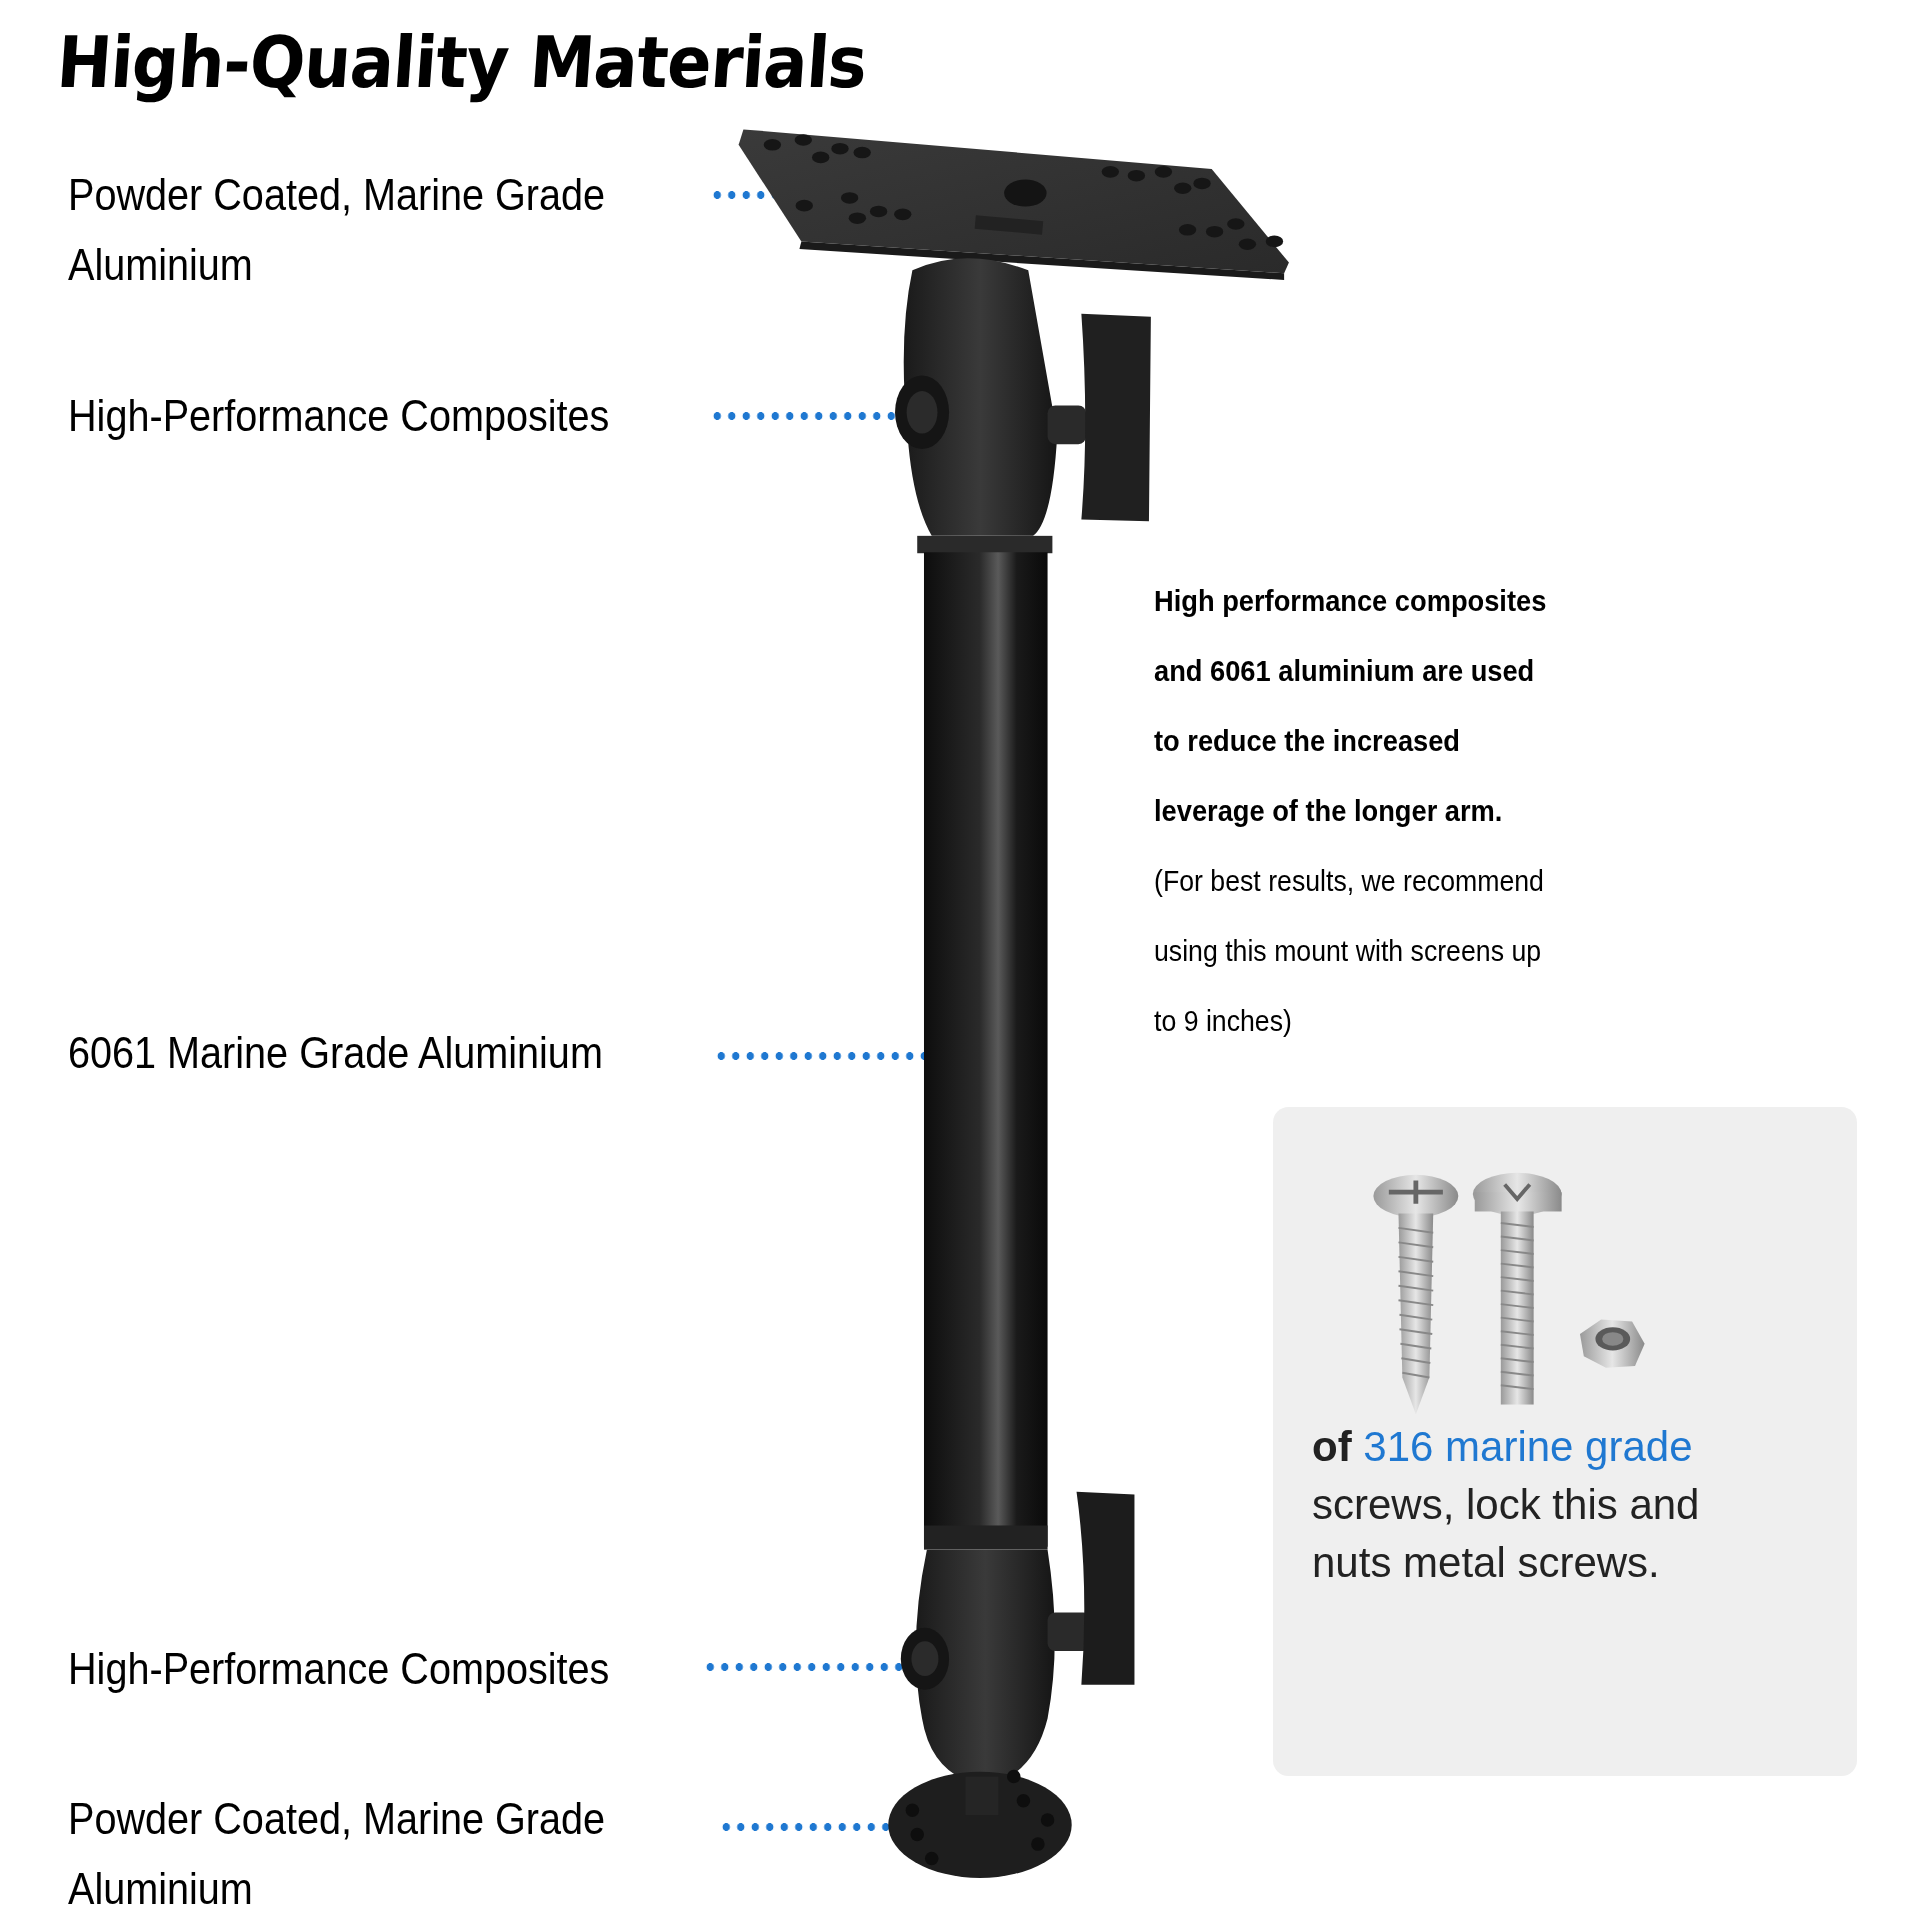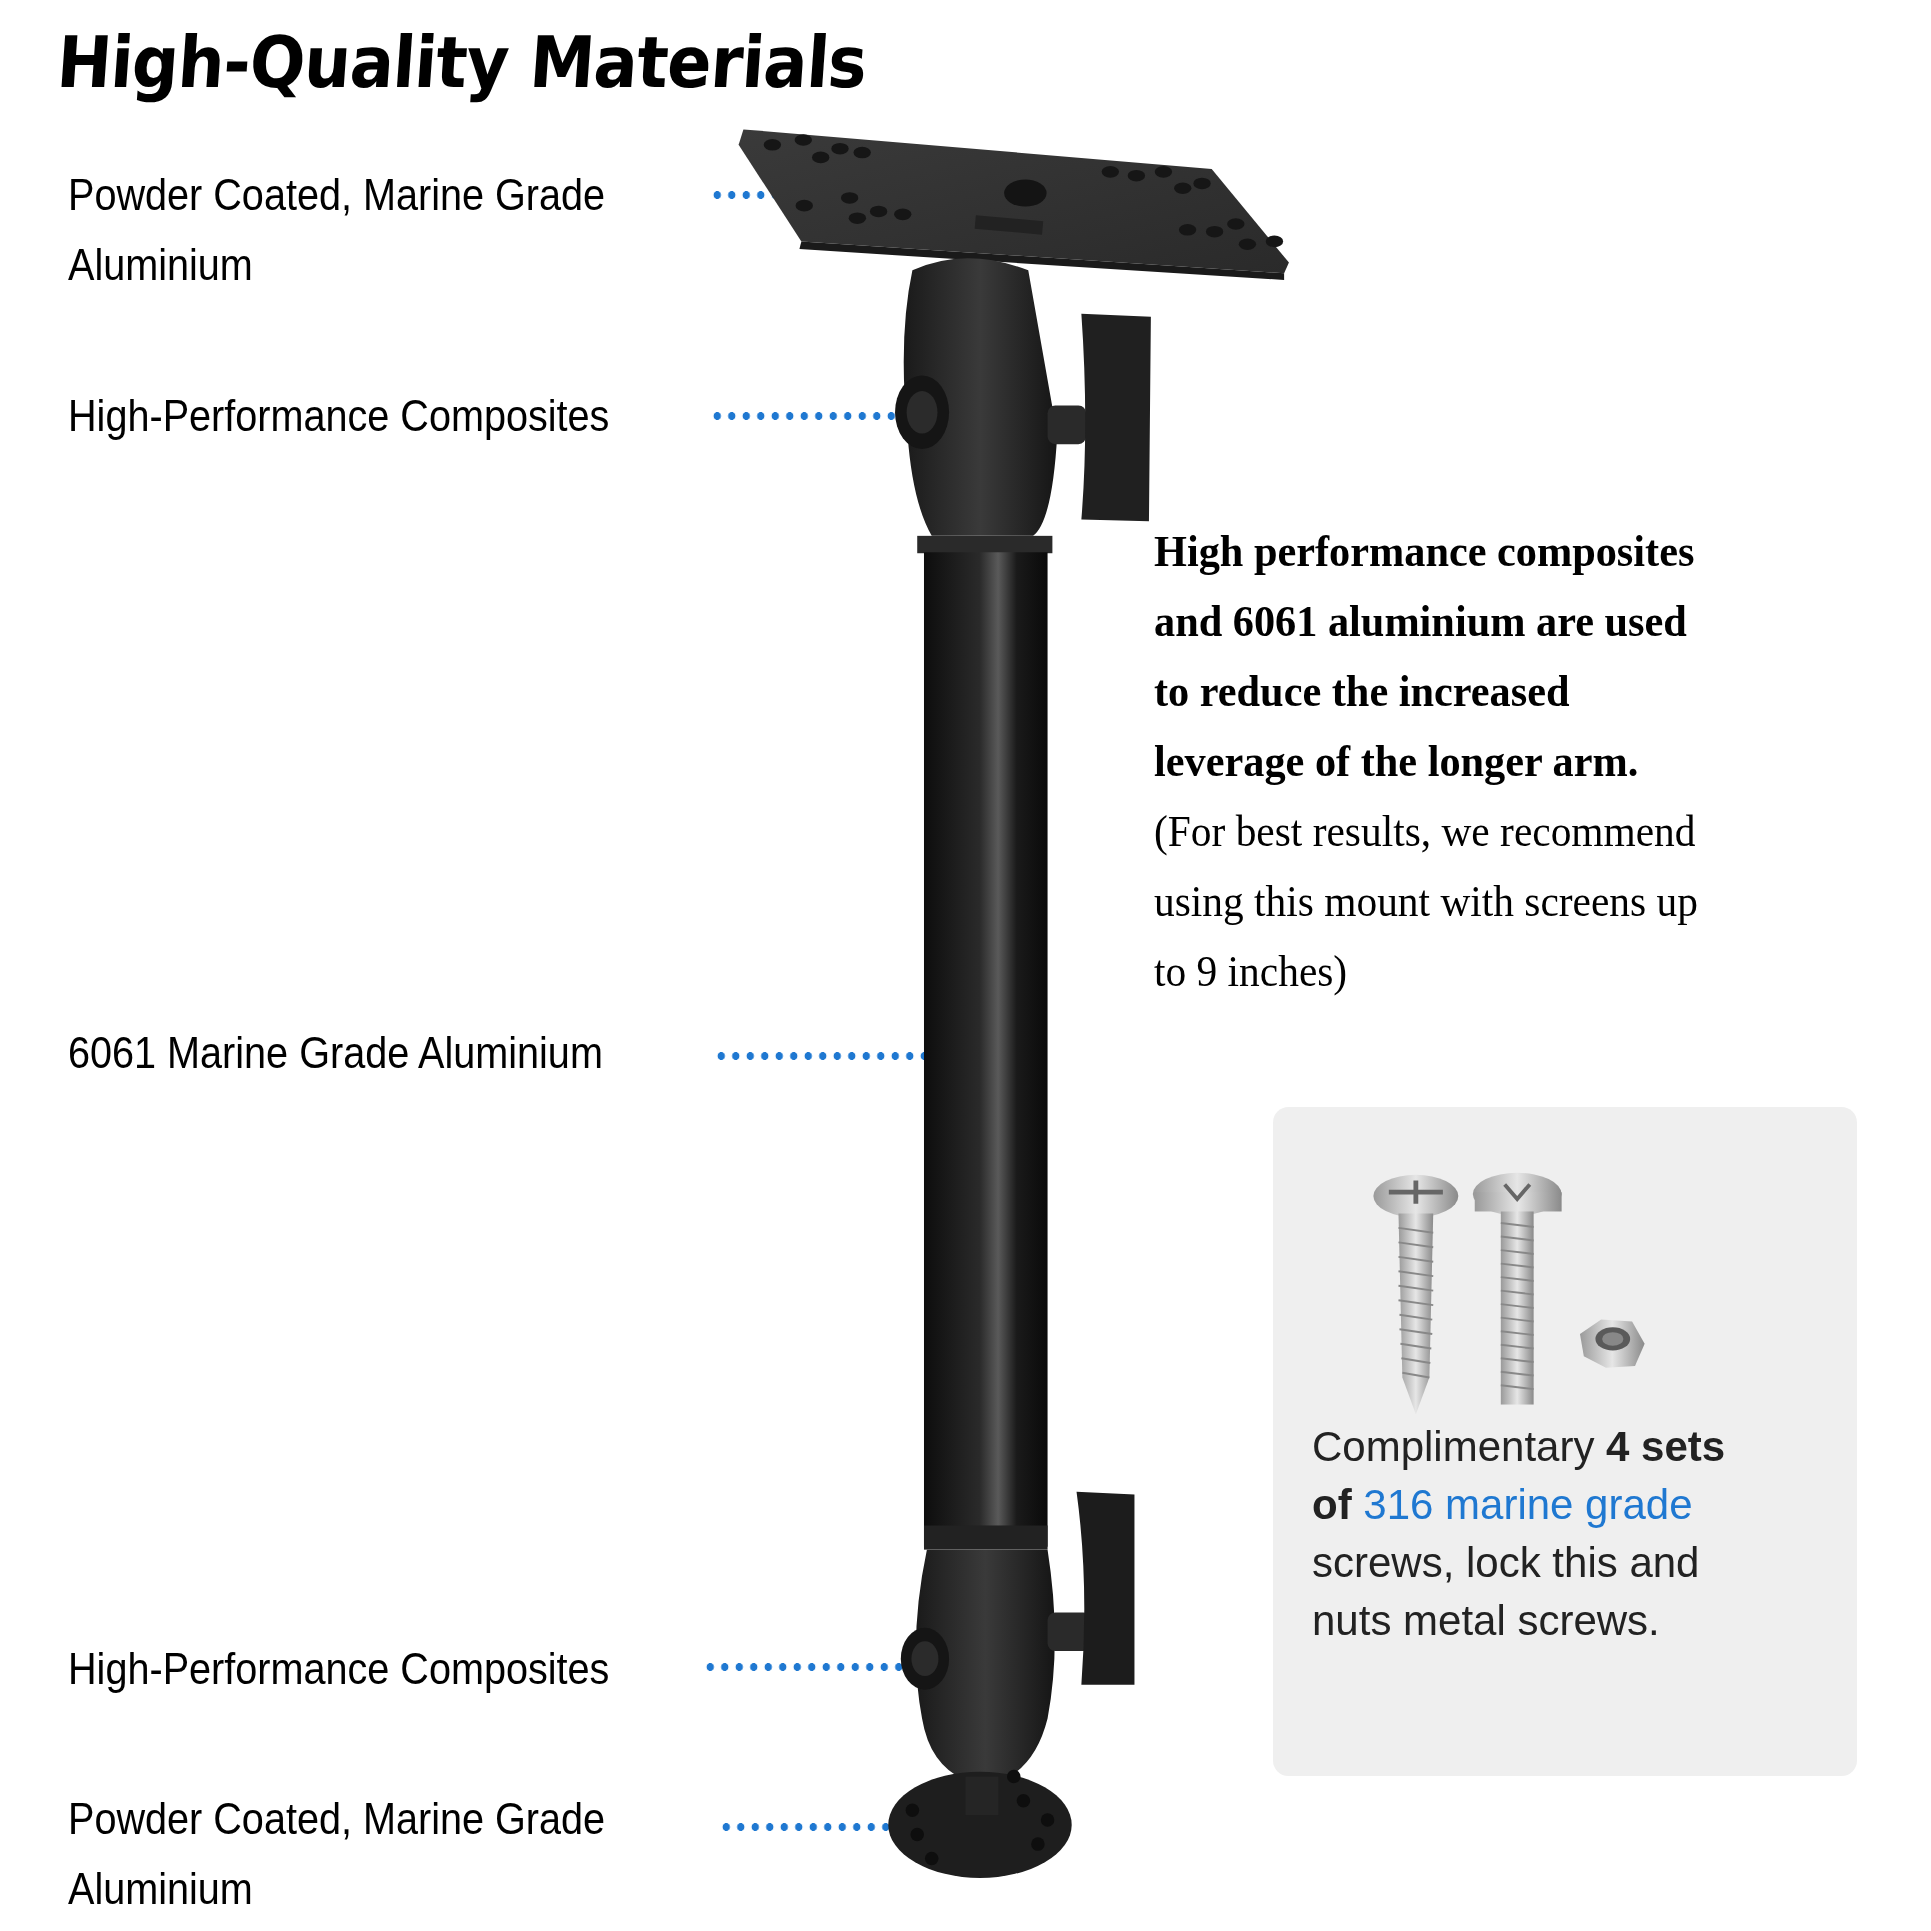--- a/index.html
+++ b/index.html
@@ -1,20 +1,20 @@
 <!DOCTYPE html>
 <html><head>
 <meta charset="utf-8">
 <style>
   html,body{margin:0;padding:0;background:#ffffff;}
   body{width:1931px;height:1931px;position:relative;overflow:hidden;font-family:"Liberation Sans",sans-serif;color:#000;}
   .title{position:absolute;left:60px;top:21px;font-size:71px;font-weight:900;letter-spacing:-1px;transform:skewX(-4deg) scaleX(0.92);transform-origin:left top;font-family:"DejaVu Sans",sans-serif;}
   .label{position:absolute;font-size:44px;line-height:70px;white-space:nowrap;transform:scaleX(0.9);transform-origin:left center;}
   .dots{position:absolute;height:7.7px;background-image:radial-gradient(circle,#1f78d1 3.5px,transparent 4px);background-size:14.5px 7.7px;background-repeat:repeat-x;}
-  .desc{position:absolute;left:1154px;top:516px;width:753px;font-size:45px;line-height:70px;font-family:Liberation Serif, serif;}
+  .desc{position:absolute;left:1154px;top:566px;width:753px;font-size:29px;line-height:70px;}
   .desc .b{font-weight:bold;display:block;white-space:nowrap;transform:scaleX(0.94);transform-origin:left center;}
   .desc .n{display:block;white-space:nowrap;transform:scaleX(0.92);transform-origin:left center;}
   .card{position:absolute;left:1273px;top:1107px;width:584px;height:669px;background:#efefef;border-radius:15.4px;}
   .card-text{position:absolute;left:39px;top:311px;font-size:42px;line-height:58px;color:#222;white-space:nowrap;}
   .card-text .bold{font-weight:bold;}
   .card-text .blue{font-weight:normal;color:#1f78d1;}
   
   .mount{position:absolute;left:0;top:0;width:1931px;height:1931px;pointer-events:none;}
 </style>
 </head>
@@ -178,19 +178,18 @@
         <line x1="236" y1="288" x2="270" y2="292"></line>
       </g>
     </g>
     <g>
       <polygon points="318,235 340,220 372,222 385,245 375,268 345,270 322,258" fill="url(#steel)"></polygon>
       <ellipse cx="352" cy="240" rx="18" ry="12" fill="#5a5a5a"></ellipse>
       <ellipse cx="352" cy="240" rx="11" ry="7" fill="#888"></ellipse>
     </g>
   </svg>
   <div class="card-text">
-    <div><span>Complimentary </span><span class="bold">4 sets</span></div>
     <div><span class="bold">of </span><span class="blue">316 marine grade</span></div>
     <div>screws, lock this and</div>
     <div>nuts metal screws.</div>
   </div>
 </div>
 
 
 </body></html>

